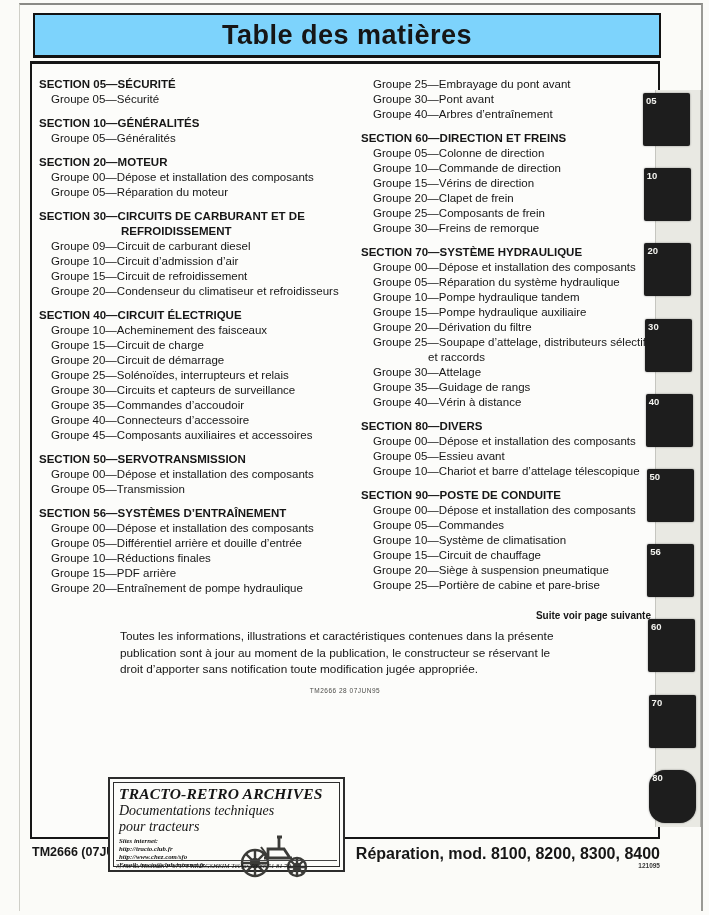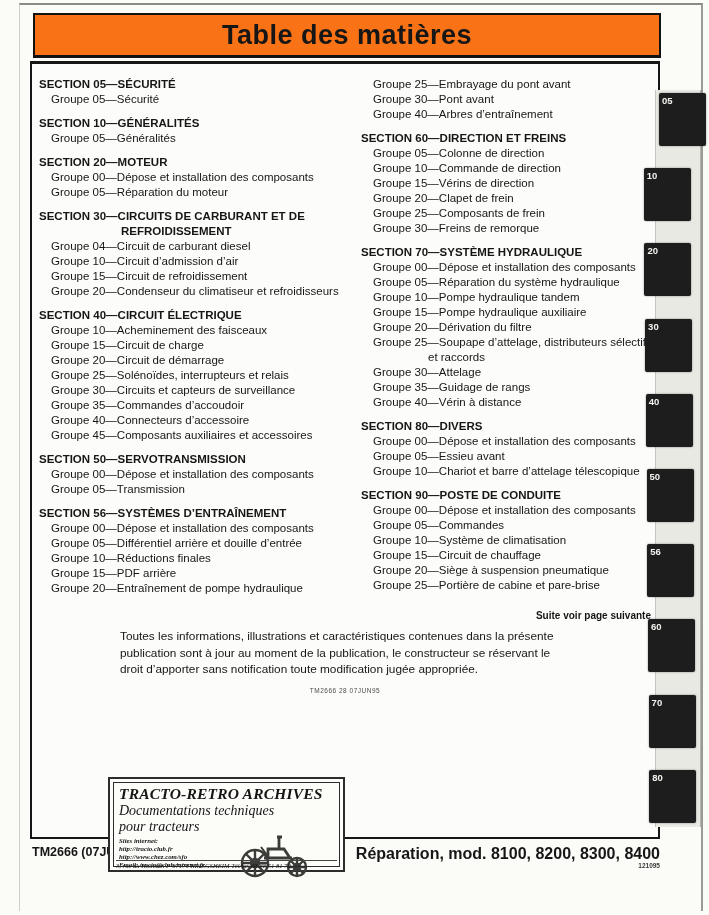--- a/index.html
+++ b/index.html
@@ -8,21 +8,21 @@
     background:#fbfbf8; color:#161616; overflow:hidden;
     font-family:"Liberation Sans", sans-serif;
   }
   .scan-edge {
     position:absolute; left:19px; top:3px; width:681px; height:906px;
     border-top:2px solid #8a8a86; border-right:2px solid #9a9a95;
     border-left:1px solid #cfcfc8; pointer-events:none;
   }
   .title-box {
     position:absolute; left:33px; top:13px; width:624px; height:40px;
-    border:2px solid #121212; border-bottom-width:3px; background:#f97316;
+    border:2px solid #121212; border-bottom-width:3px; background:#7dd3fc;
     display:flex; align-items:center; justify-content:center;
   }
   .title-box h1 { margin:0; font-size:27px; font-weight:bold; letter-spacing:.5px; }
   .main-box {
     position:absolute; left:30px; top:61px; width:630px; height:778px;
     border:2px solid #161616; border-top-width:3px; box-sizing:border-box;
     background:#fcfcfa;
   }
   .toc-columns { display:flex; padding:13px 4px 0 7px; font-size:11.5px; line-height:15px; }
   .toc-col-left  { width:322px; box-sizing:border-box; padding-right:4px; }
@@ -91,21 +91,21 @@
             <div class="sec-header">SECTION 10—GÉNÉRALITÉS</div>
             <div class="group-item">Groupe 05—Généralités</div>
           </div>
           <div class="toc-section">
             <div class="sec-header">SECTION 20—MOTEUR</div>
             <div class="group-item">Groupe 00—Dépose et installation des composants</div>
             <div class="group-item">Groupe 05—Réparation du moteur</div>
           </div>
           <div class="toc-section">
             <div class="sec-header">SECTION 30—CIRCUITS DE CARBURANT ET DE REFROIDISSEMENT</div>
-            <div class="group-item">Groupe 04—Circuit de carburant diesel</div>
+            <div class="group-item">Groupe 09—Circuit de carburant diesel</div>
             <div class="group-item">Groupe 10—Circuit d’admission d’air</div>
             <div class="group-item">Groupe 15—Circuit de refroidissement</div>
             <div class="group-item">Groupe 20—Condenseur du climatiseur et refroidisseurs</div>
           </div>
           <div class="toc-section">
             <div class="sec-header">SECTION 40—CIRCUIT ÉLECTRIQUE</div>
             <div class="group-item">Groupe 10—Acheminement des faisceaux</div>
             <div class="group-item">Groupe 15—Circuit de charge</div>
             <div class="group-item">Groupe 20—Circuit de démarrage</div>
             <div class="group-item">Groupe 25—Solénoïdes, interrupteurs et relais</div>
@@ -206,21 +206,21 @@
     <div class="stamp-address">3, rue du Houblon   F-67170 KRIEGSHEIM   Tél/fax 03 88 51 81 70</div>
   </div>
 
   <div class="footer-left">TM2666 (07JUN95)</div>
   <div class="footer-center">i</div>
   <div class="footer-right">Réparation, mod. 8100, 8200, 8300, 8400</div>
   <div class="footer-code">121095</div>
 
   <div class="tab-strip"></div>
   <div>
-      <div class="side-tab" style="top: 93px; right: 3px;">
+      <div class="side-tab" style="top: 93px; right: 19px;">
         <span>05</span>
       </div>
       <div class="side-tab" style="top: 168px; right: 18.3px;">
         <span>10</span>
       </div>
       <div class="side-tab" style="top: 243px; right: 17.6px;">
         <span>20</span>
       </div>
       <div class="side-tab" style="top: 319px; right: 16.9px;">
         <span>30</span>
@@ -233,18 +233,18 @@
       </div>
       <div class="side-tab" style="top: 544px; right: 14.8px;">
         <span>56</span>
       </div>
       <div class="side-tab" style="top: 619px; right: 14.1px; text-align: right;">
         <span>60</span>
       </div>
       <div class="side-tab" style="top: 695px; right: 13.4px;">
         <span>70</span>
       </div>
-      <div class="side-tab" style="top: 770px; right: 12.7px;">
+      <div class="side-tab" style="top: 770px; right: 12.7px; border-radius: 16px;">
         <span>80</span>
       </div>
     </div>
 
 </div>
 
 </body></html>

